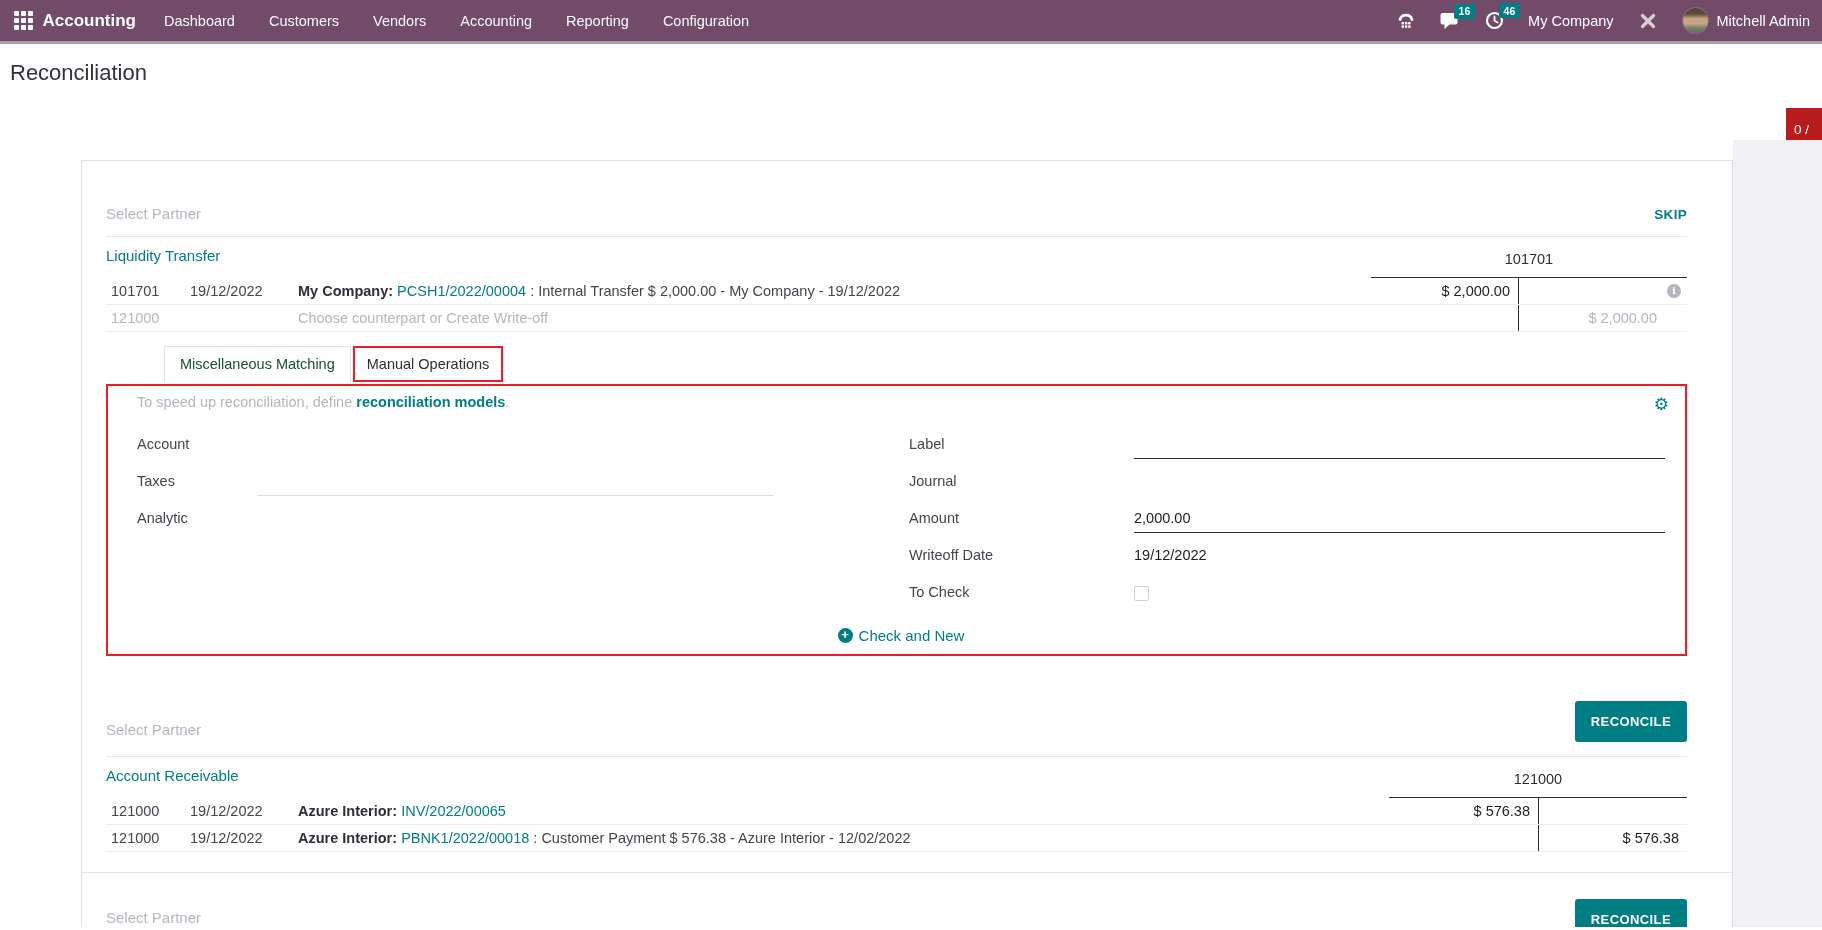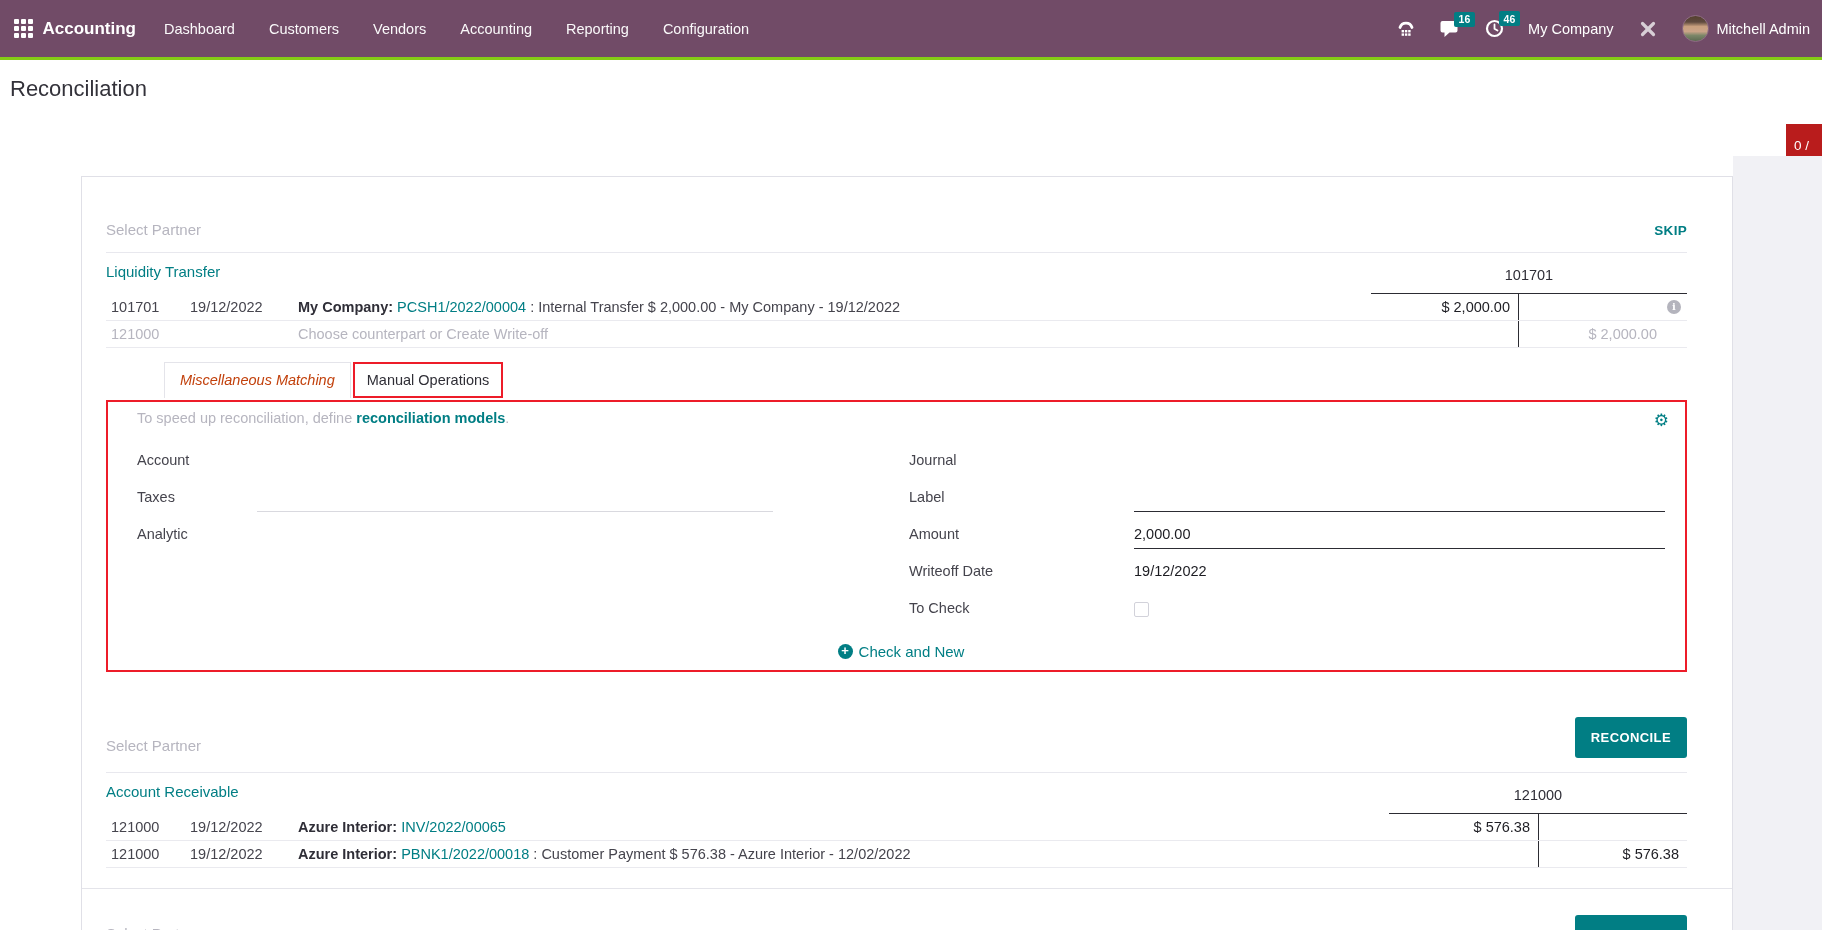--- a/index.html
+++ b/index.html
@@ -1,20 +1,20 @@
 <!DOCTYPE html>
 <html><head>
 <meta charset="utf-8">
 <style>
   * { margin:0; padding:0; box-sizing:border-box; }
   html,body { width:1822px; height:930px; overflow:hidden; background:#fff;
     font-family:"Liberation Sans","DejaVu Sans",sans-serif; }
 
   
-  .navbar { height:60px; background:#714B67; border-bottom:3px solid #84cc16;
+  .navbar { height:44px; background:#714B67; border-bottom:3px solid #a3a3a3;
     display:flex; align-items:center; color:#fff; padding:0 12px; white-space:nowrap; }
   .grid-icon { display:grid; grid-template-columns:repeat(3,4.5px); grid-gap:2.5px; margin:0 10px 0 2px; }
   .grid-icon i { width:4.5px; height:4.5px; background:#fff; border-radius:1px; display:block; }
   .app-name { font-size:17px; font-weight:700; margin-right:28px; }
   .nav-menu { display:flex; gap:34px; font-size:14.5px; }
   .nav-item { cursor:pointer; opacity:.97; }
   .nav-right { margin-left:auto; display:flex; align-items:center; gap:24px; }
   .nav-ico { position:relative; display:inline-flex; align-items:center; }
   .nav-badge { position:absolute; top:-8px; left:14px; background:#017E84; color:#fff;
     font-size:10.5px; font-weight:700; padding:1.5px 4.5px; border-radius:2px; }
@@ -65,21 +65,21 @@
   .credit { flex:1; text-align:right; padding-right:8px; color:#1e1e24; position:relative; }
   .credit.pad-ico { padding-right:30px; }
   .muted { color:#b6b5bf; }
   .info-icon { position:absolute; right:6px; top:6px; width:14px; height:14px; border-radius:50%;
     background:#b4b4bd; color:#fff; font-size:10px; font-weight:700; line-height:14px;
     text-align:center; font-family:"DejaVu Serif",serif; }
 
   
   .tab-bar { display:flex; margin-left:58px; margin-top:14px; align-items:stretch; }
   .tab { font-size:14.5px; padding:9px 15px; cursor:pointer; }
-  .tab-inactive { color:#c2410c; border:1px solid #e4e4ea; border-bottom:none;font-style:italic; }
+  .tab-inactive { color:#14532d; border:1px solid #e4e4ea; border-bottom:none; }
   .tab-active { color:#2f2e36; border:2.5px solid #ED1C29; margin-left:2px; padding:8px 12px; }
 
   
   .form-box { border:2.5px solid #ED1C29; margin-top:2px; padding:8px 20px 10px 29px; position:relative; }
   .hint { font-size:14.5px; color:#b6b5bf; }
   .hint a { color:#017E84; font-weight:600; text-decoration:none; cursor:pointer; }
   .gear-btn { position:absolute; right:16px; top:8px; color:#017E84; font-size:17px;
     font-family:"DejaVu Sans",sans-serif; cursor:pointer; }
   .form-grid { display:grid; grid-template-columns:1fr 1fr; column-gap:16px; margin-top:26px; }
   .frow { display:flex; align-items:flex-start; height:37px; font-size:14.5px; color:#45444d; }
@@ -232,26 +232,26 @@
               <span class="flabel">Taxes</span>
               <span class="finput lite-line"></span>
             </div>
             <div class="frow">
               <span class="flabel">Analytic</span>
               <span class="finput"></span>
             </div>
           </div>
           <div class="fcol">
             <div class="frow">
+              <span class="flabel-r">Label</span>
+              <span class="finput dark-line"></span>
+            </div>
+            <div class="frow">
               <span class="flabel-r">Journal</span>
               <span class="finput"></span>
-            </div>
-            <div class="frow">
-              <span class="flabel-r">Label</span>
-              <span class="finput dark-line"></span>
             </div>
             <div class="frow">
               <span class="flabel-r">Amount</span>
               <span class="finput dark-line fvalue">2,000.00</span>
             </div>
             <div class="frow">
               <span class="flabel-r">Writeoff Date</span>
               <span class="finput fvalue">19/12/2022</span>
             </div>
             <div class="frow">

